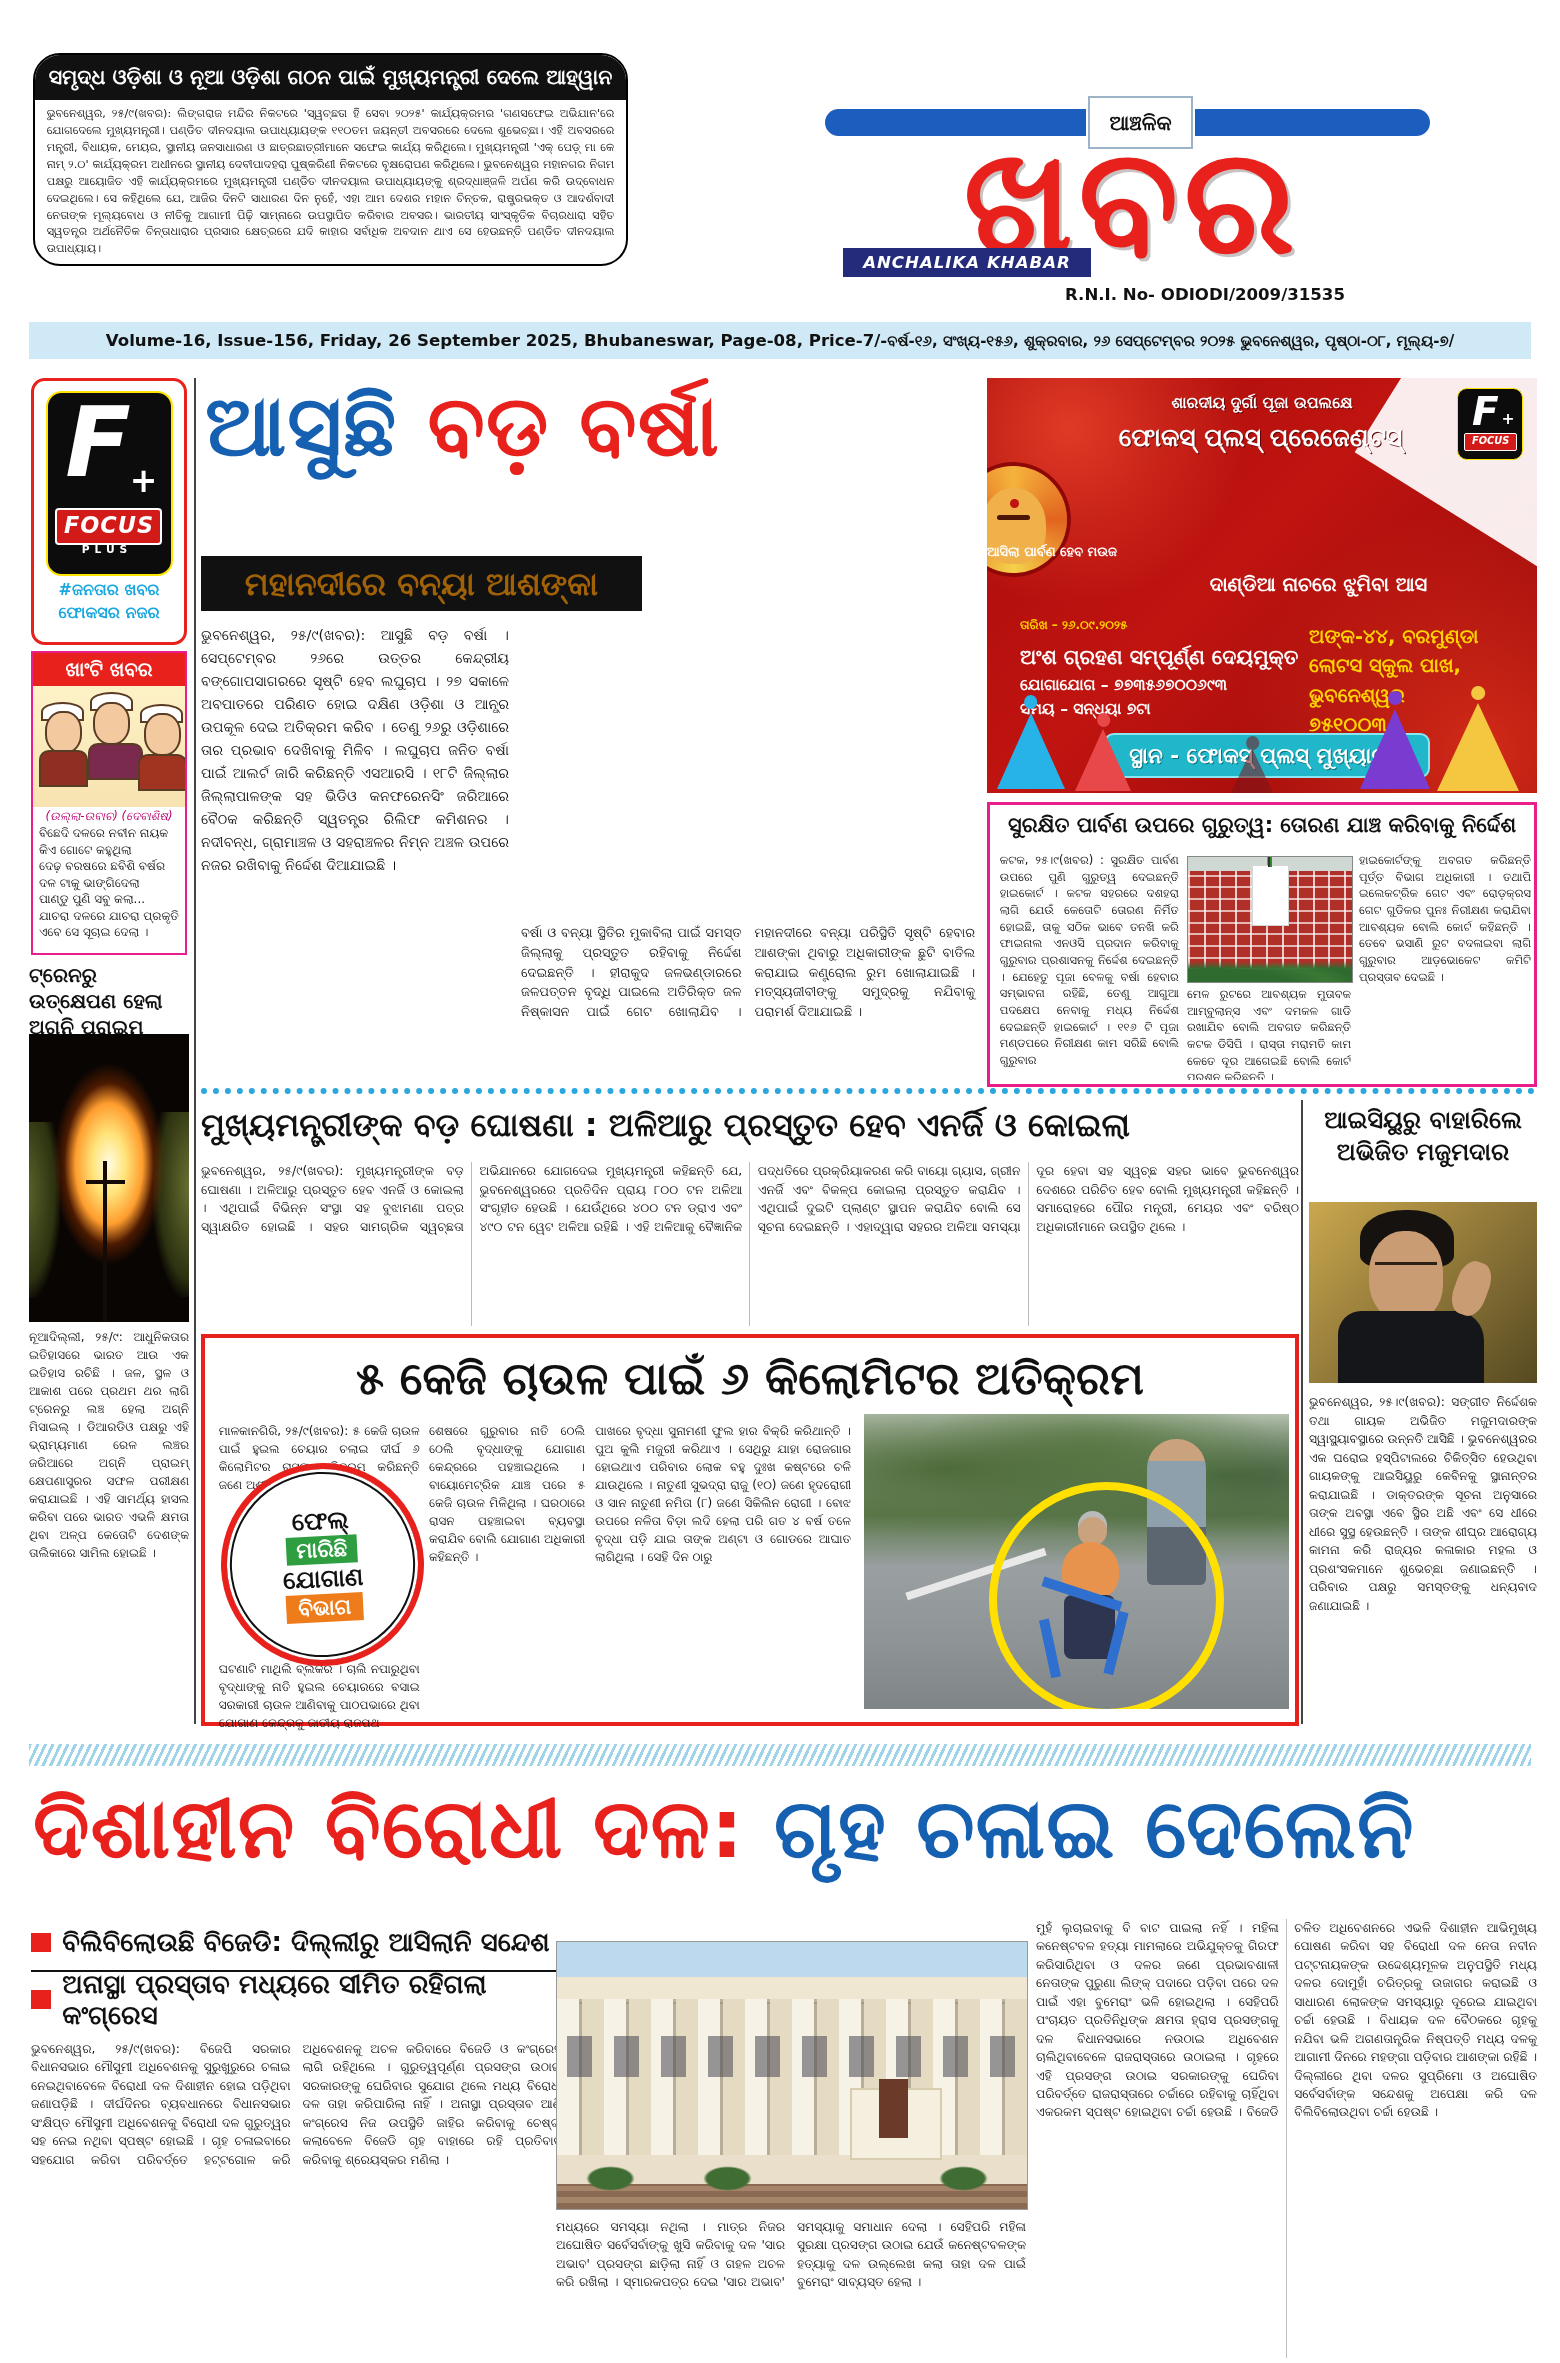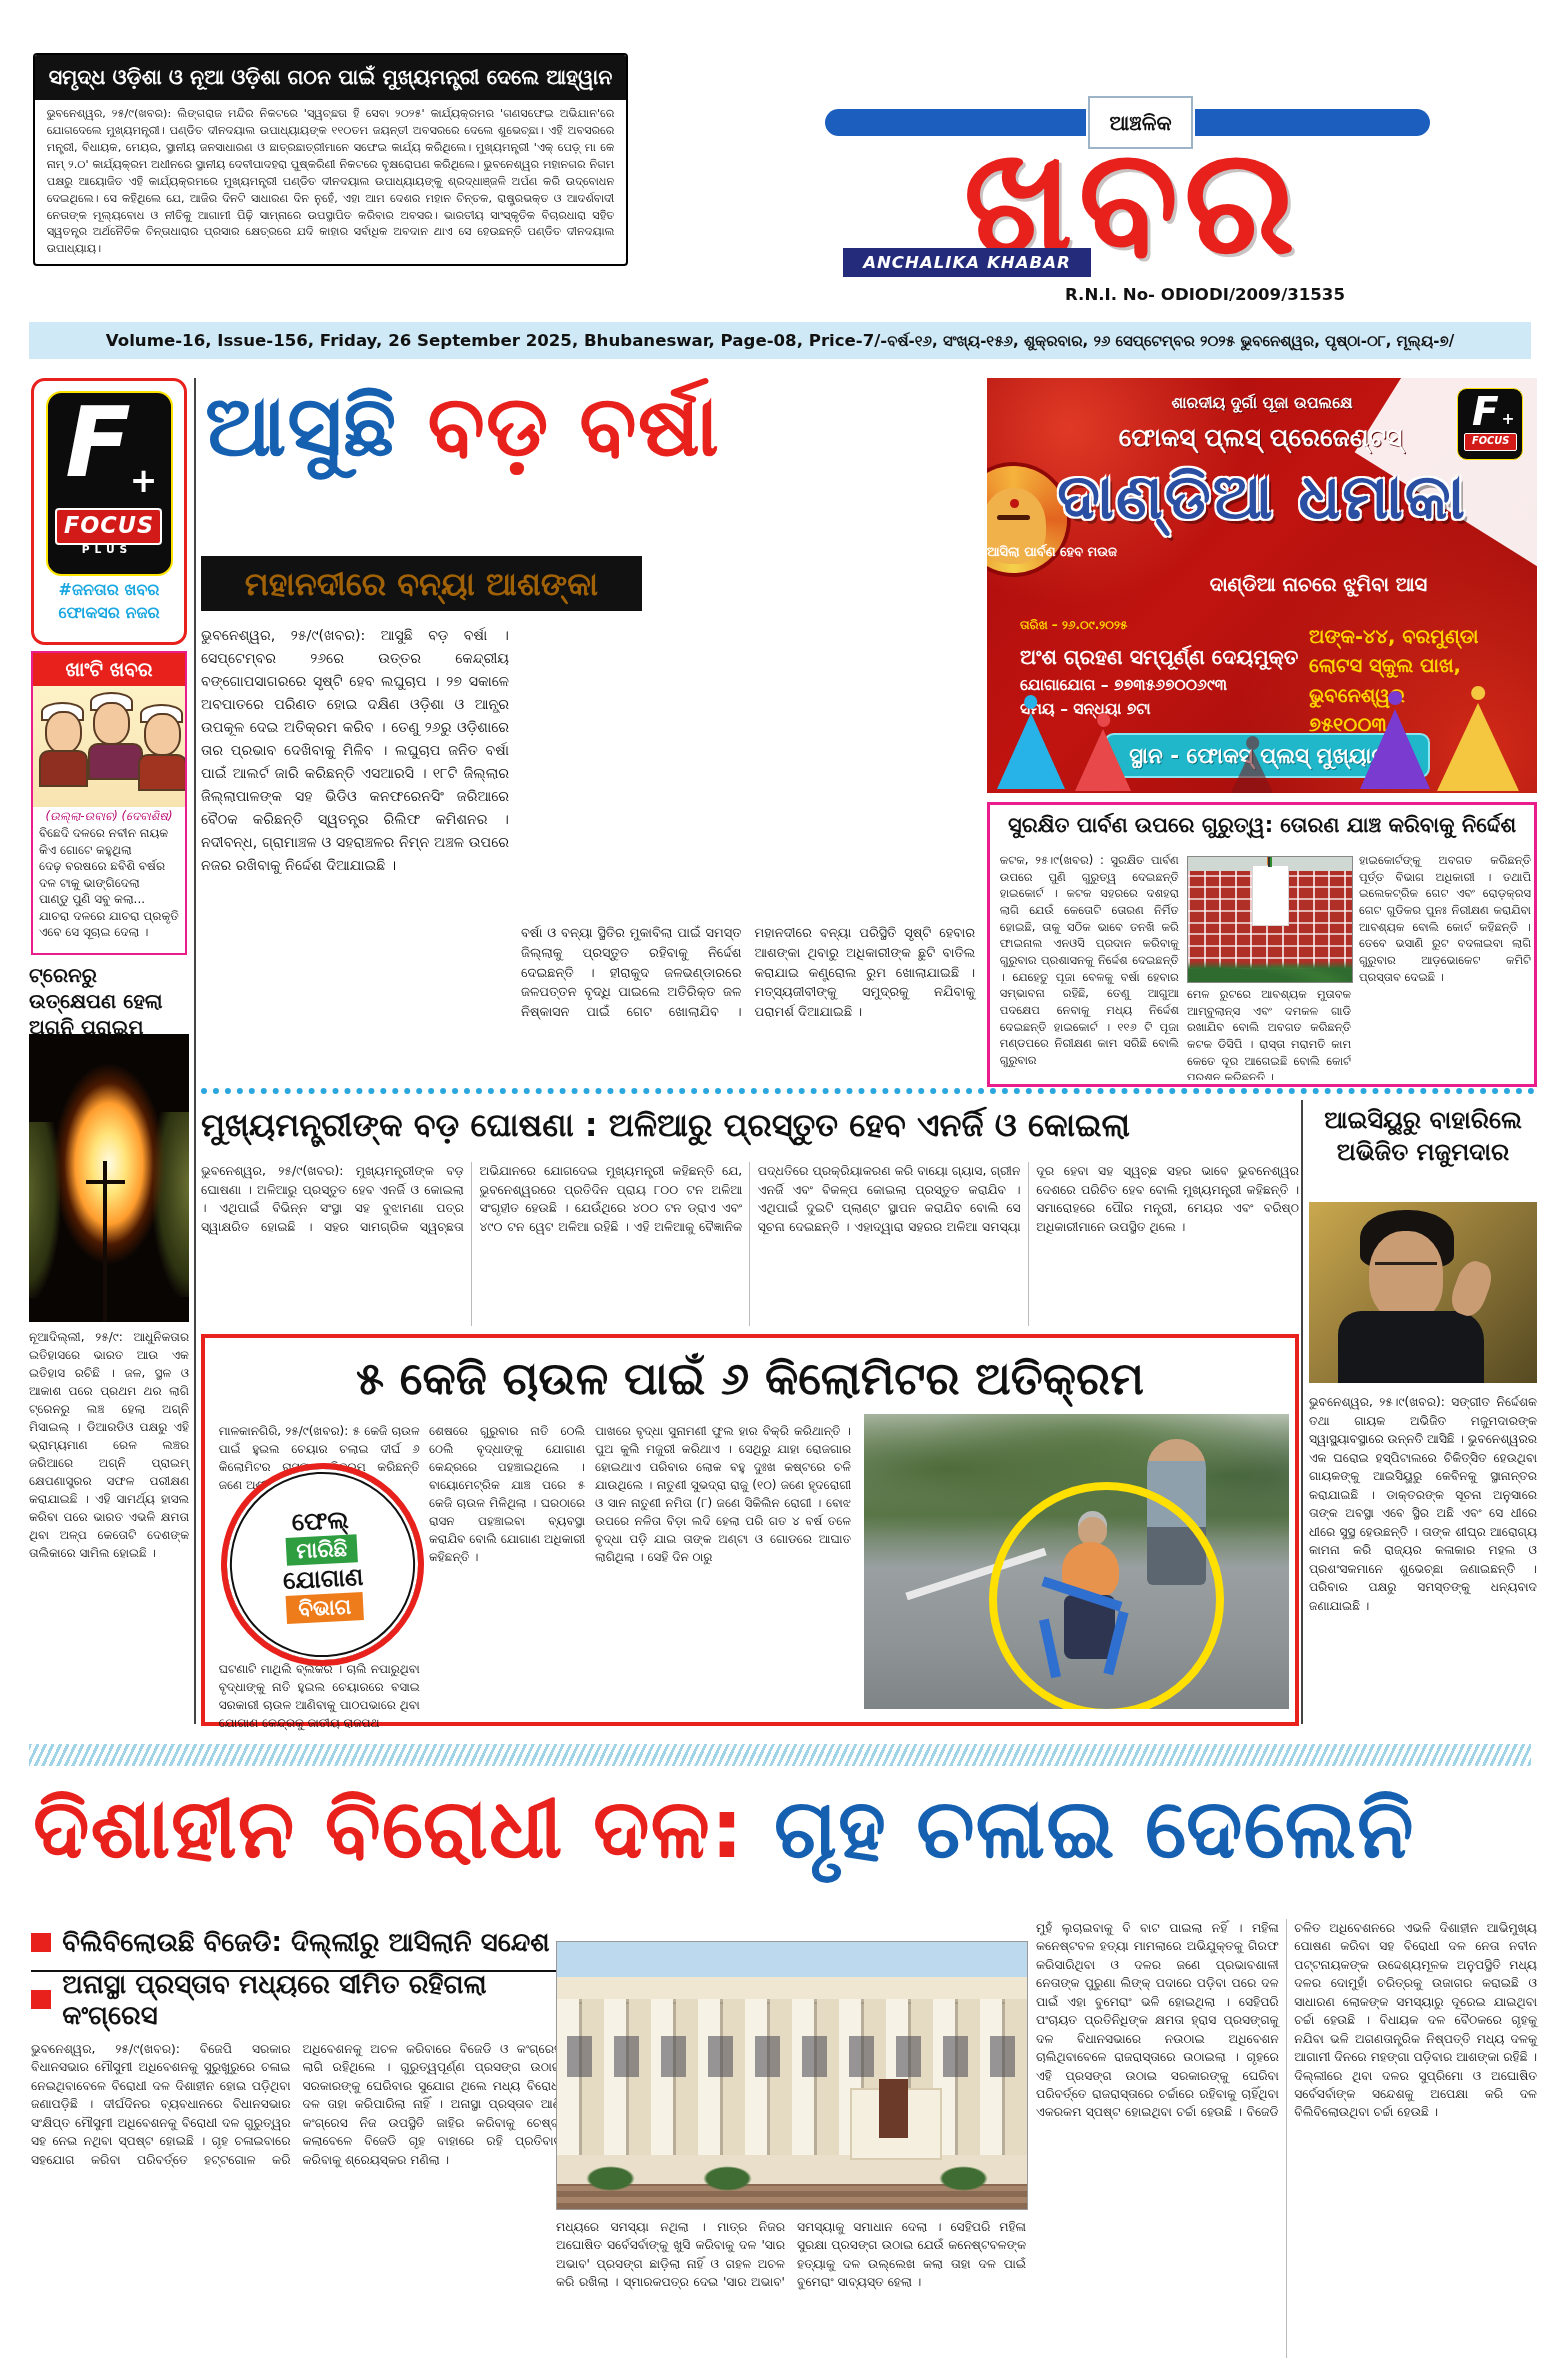--- a/index.html
+++ b/index.html
@@ -2,21 +2,21 @@
 <html><head>
 <meta charset="utf-8">
 <style>
   html,body{margin:0;padding:0;background:#e9e9e9;font-family:"DejaVu Sans","Liberation Sans",sans-serif;}
   #page{position:relative;width:1560px;height:2363px;background:#ffffff;margin:0 auto;overflow:hidden;}
   .abs{position:absolute;}
   .jtext{text-align:justify;color:#111;}
   .vr{background:#444;width:2px;}
   .colwrap{column-gap:15.6px;column-rule:1px solid #bbb;}
   
-  #topbox{left:33px;top:53px;width:591px;height:209px;border:2.9px solid #000;border-radius:4px;overflow:hidden;background:#fff;}
+  #topbox{left:33px;top:53px;width:591px;height:209px;border:2.9px solid #000;border-radius:27px;overflow:hidden;background:#fff;}
   #topbox .bar{background:#111;color:#fff;font-weight:bold;font-size:20.5px;text-align:center;line-height:45px;height:45px;}
   #topbox .bd{padding:5.9px 11.7px;font-size:11.3px;line-height:1.5;}
   
   .bluebar{left:825px;top:109px;width:605px;height:27px;background:#1b5ebe;border-radius:13.7px;}
   .regionbox{left:1088px;top:96px;width:101px;height:49px;background:#fff;border:2px solid #9db3c8;box-shadow:0 0 0 2px #fff;display:flex;align-items:center;justify-content:center;font-weight:bold;font-size:20.5px;color:#111;}
   .khabar{left:825px;top:125px;width:614px;height:176px;color:#e8211d;font-weight:bold;font-size:146px;line-height:1.05;text-align:center;letter-spacing:5.9px;text-shadow:2.9px 2.9px 0 rgba(40,10,10,.25);}
   .akbar{left:843px;top:248px;width:248px;height:29px;background:#232b7a;color:#fff;font-style:italic;font-weight:bold;font-size:16.6px;display:flex;align-items:center;justify-content:center;letter-spacing:1px;}
   .rni{left:1065px;top:285px;width:322px;font-weight:bold;font-size:16.6px;color:#111;}
   
   #datebar{left:29px;top:322px;width:1502px;height:37px;background:#cfe9f6;display:flex;align-items:center;justify-content:center;padding:0 59px;box-sizing:border-box;font-weight:bold;color:#111;}
@@ -281,21 +281,20 @@
       <div class="r">FOCUS</div>
     </div>
     <div class="abs durga">
       <div class="abs dring"></div>
       <div class="abs dface"></div>
       <div class="abs ddot"></div>
       <div class="abs deye"></div>
     </div>
     <div class="abs adline1">ଶାରଦୀୟ ଦୁର୍ଗା ପୂଜା ଉପଲକ୍ଷେ</div>
     <div class="abs adline2">ଫୋକସ୍ ପ୍ଲସ୍ ପ୍ରେଜେଣ୍ଟସ୍</div>
-    <div class="abs adtitle">ଦାଣ୍ଡିଆ ଧମାକା</div>
     <div class="abs adtag1">ଆସିଲା ପାର୍ବଣ ହେବ ମଉଜ</div>
     <div class="abs adtag2">ଦାଣ୍ଡିଆ ନାଚରେ ଝୁମିବା ଆସ</div>
     <div class="abs addate">ତାରିଖ – ୨୬.୦୯.୨୦୨୫</div>
     <div class="abs adfree">ଅଂଶ ଗ୍ରହଣ ସମ୍ପୂର୍ଣ୍ଣ ଦେୟମୁକ୍ତ</div>
     <div class="abs adcontact">ଯୋଗାଯୋଗ – ୭୭୩୫୬୭୦୦୬୯୩</div>
     <div class="abs adtime">ସମୟ – ସନ୍ଧ୍ୟା ୭ଟା</div>
     <div class="abs adaddr">
       <div>ଅଙ୍କ-୪୪, ବରମୁଣ୍ଡା</div>
       <div>ଲୋଟସ ସ୍କୁଲ ପାଖ, ଭୁବନେଶ୍ୱର</div>
       <div>୭୫୧୦୦୩</div>

